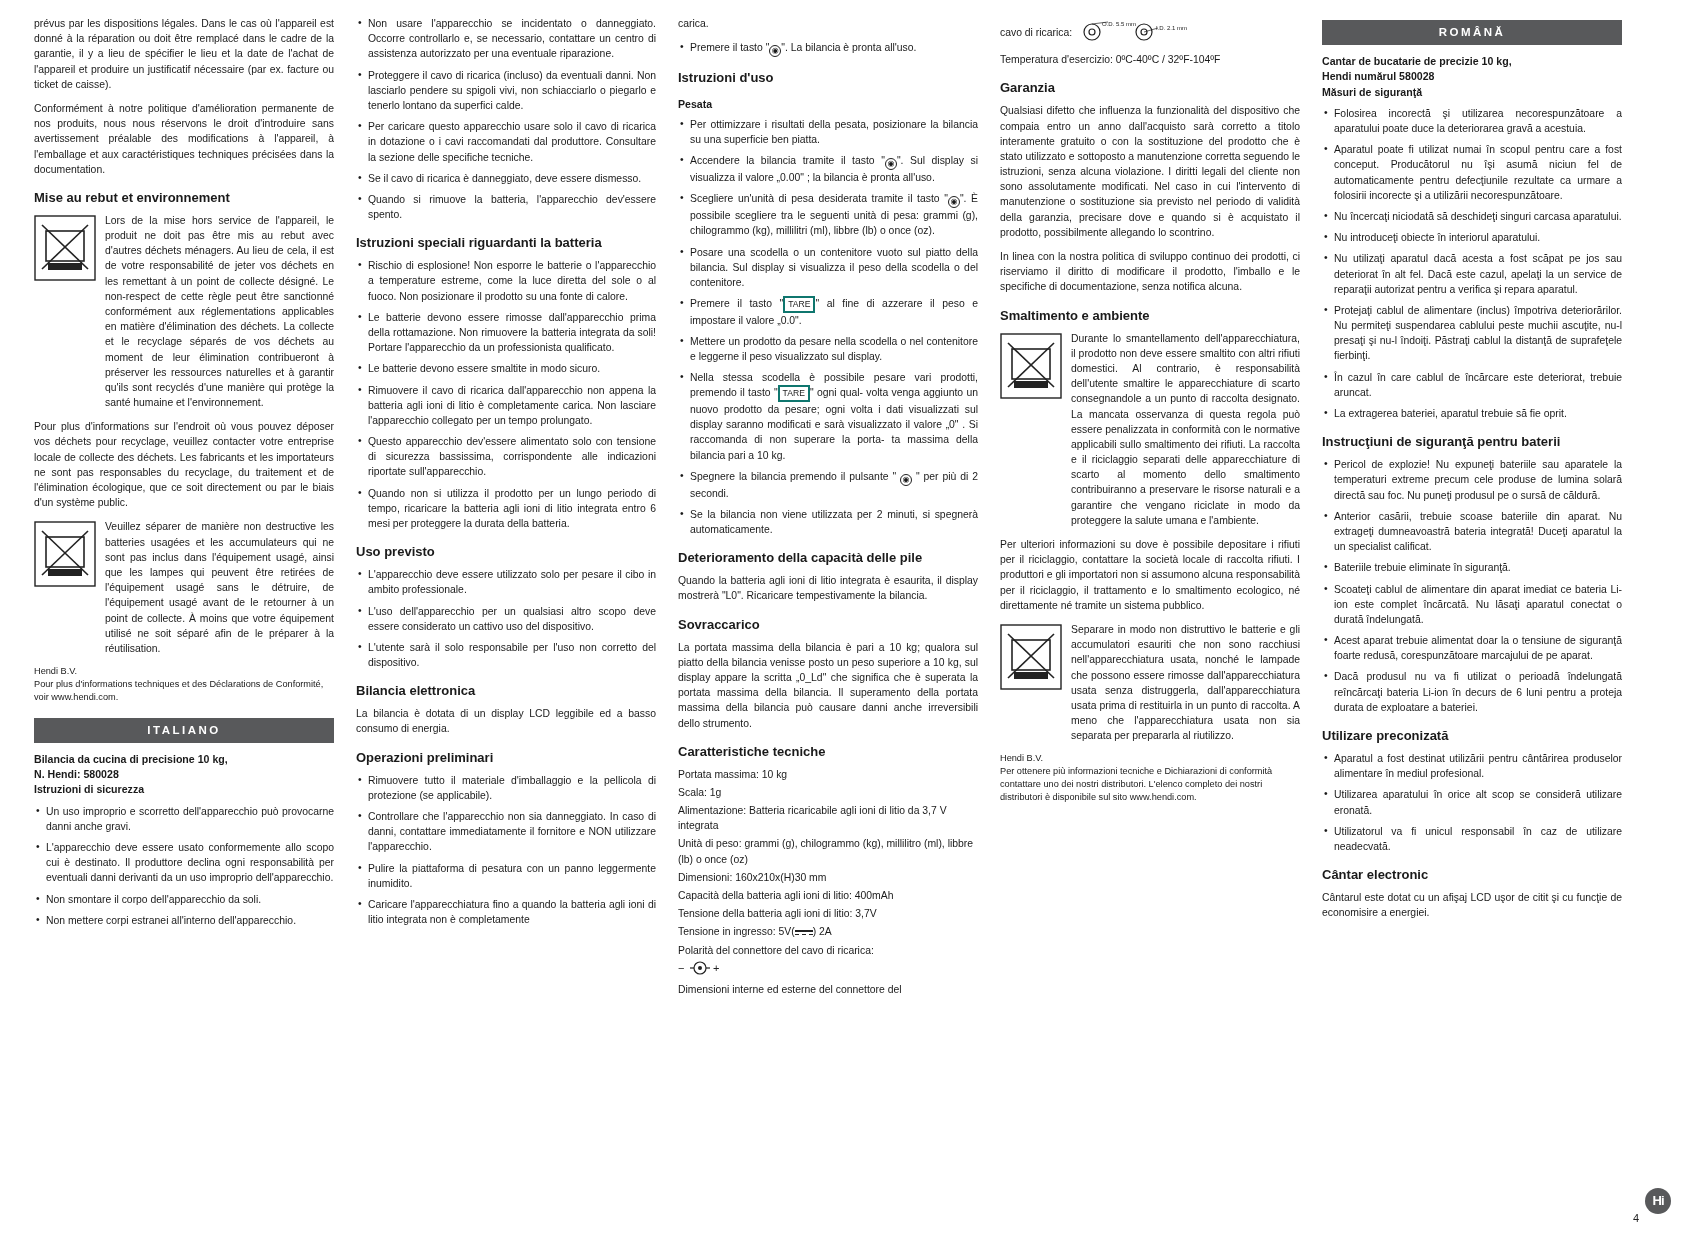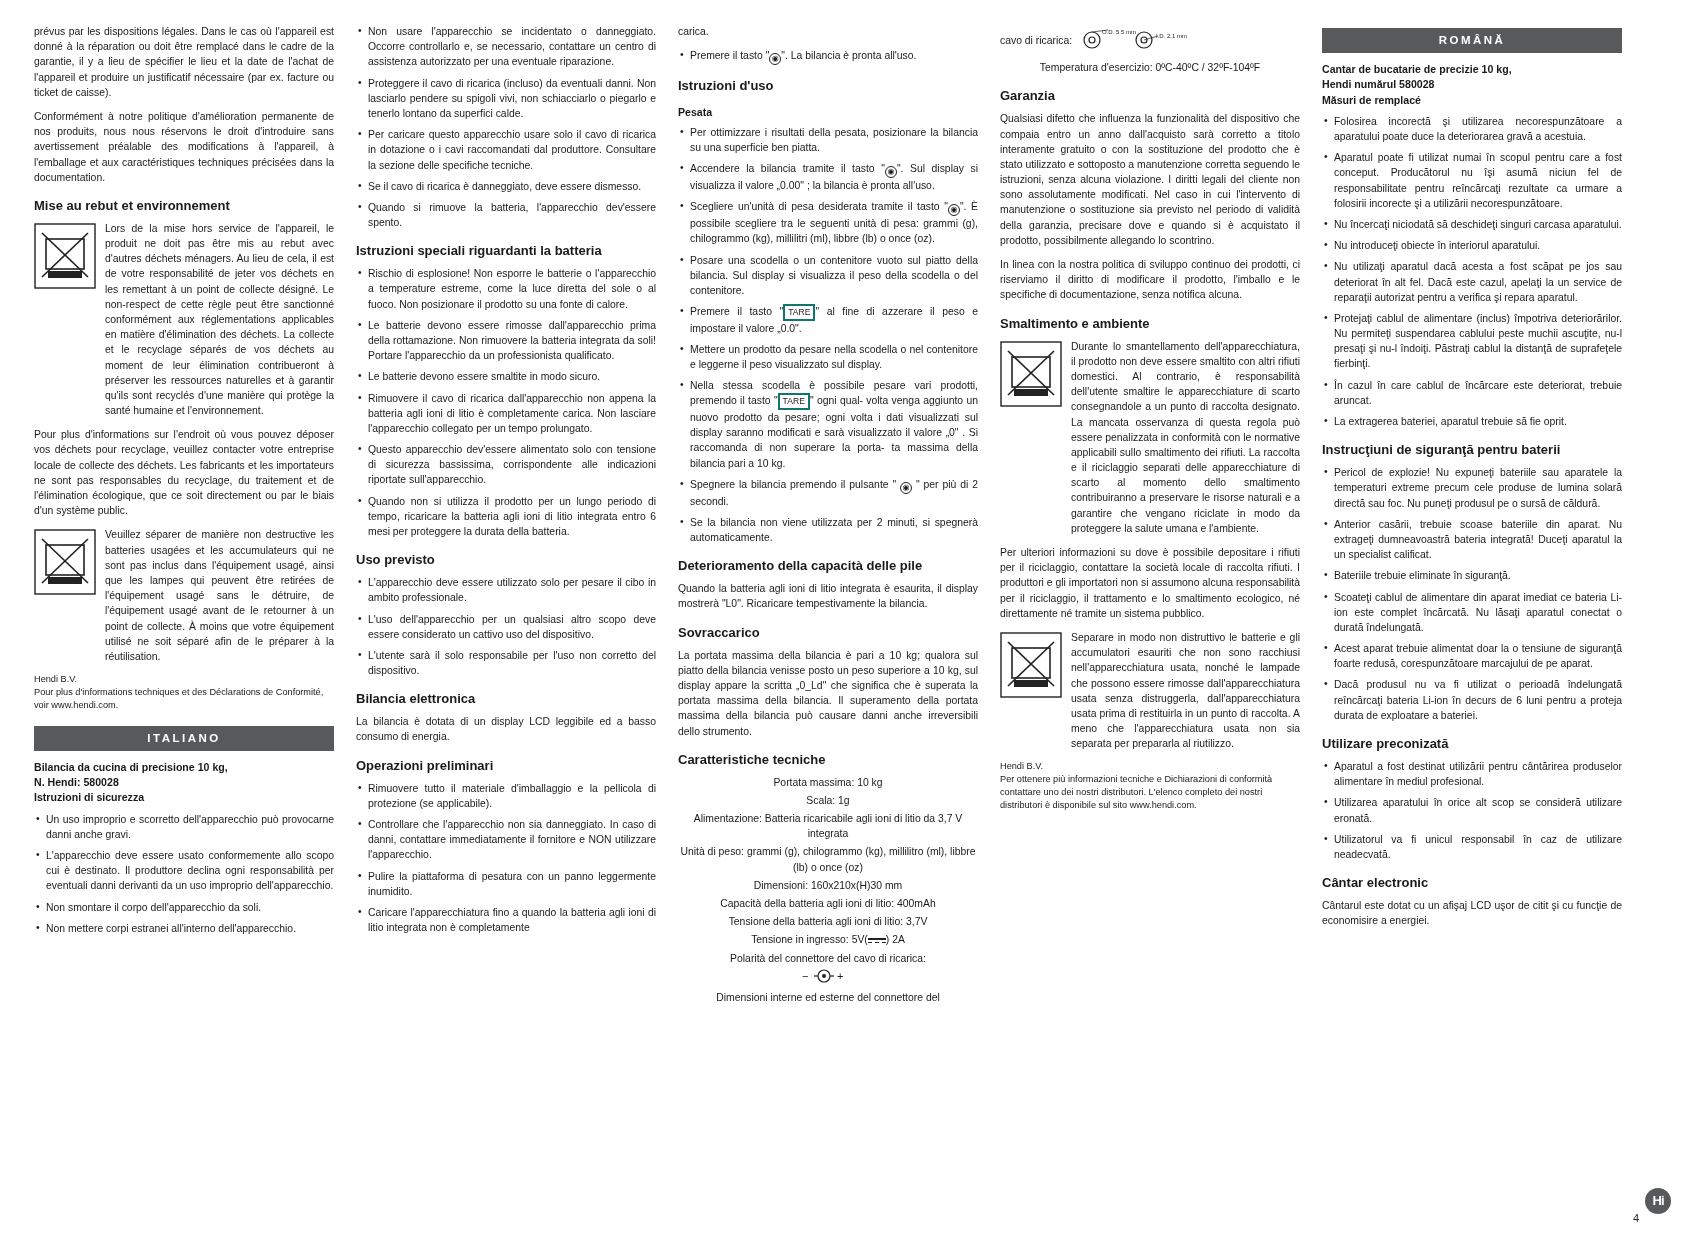--- a/index.html
+++ b/index.html
@@ -9,21 +9,21 @@
     height: 1240px;
     background: #ffffff;
     font-family: "Liberation Sans", sans-serif;
     color: #1a1a1a;
     overflow: hidden;
   }
   .page {
     position: relative;
     width: 1683px;
     height: 1240px;
-    padding: 24px 34px 10px 34px;
+    padding: 16px 34px 10px 34px;
   }
   .cols {
     display: flex;
     gap: 22px;
     height: 1180px;
   }
   .col {
     width: 300px;
     font-size: 10.4px;
     line-height: 1.46;
@@ -83,21 +83,21 @@
   .wee {
     flex: 0 0 auto;
     width: 62px;
     height: 66px;
     position: relative;
     margin-top: 2px;
   }
   .wee svg { display:block; }
   .icon-para p { margin: 0; flex: 1; }
   .flow-text { text-align: justify; }
-  .spec-line { margin: 0 0 3px 0; text-align: center; }
+  .spec-line { margin: 0 0 3px 0; text-align: left; }
   .footer-num {
     position: absolute;
     right: 44px;
     bottom: 16px;
     font-size: 11px;
     color:#222;
   }
   .footer-logo {
     position: absolute;
     right: 34px;
@@ -365,26 +365,26 @@
         <div>Per ottenere più informazioni tecniche e Dichiarazioni di conformità contattare uno dei nostri distributori. L'elenco completo dei nostri distributori è disponibile sul sito www.hendi.com.</div>
       </div>
     </div>
 
     <div class="col">
       <div class="langbar first">ROMÂNĂ</div>
 
       <div class="title-block">
         <div>Cantar de bucatarie de precizie 10 kg,</div>
         <div>Hendi numărul 580028</div>
-        <div>Măsuri de remplacé</div>
+        <div>Măsuri de siguranţă</div>
       </div>
 
       <ul>
         <li>Folosirea incorectă şi utilizarea necorespunzătoare a aparatului poate duce la deteriorarea gravă a acestuia.</li>
-        <li>Aparatul poate fi utilizat numai în scopul pentru care a fost conceput. Producătorul nu îşi asumă niciun fel de responsabilitate pentru reîncărcaţi rezultate ca urmare a folosirii incorecte şi a utilizării necorespunzătoare.</li>
+        <li>Aparatul poate fi utilizat numai în scopul pentru care a fost conceput. Producătorul nu îşi asumă niciun fel de automaticamente pentru defecţiunile rezultate ca urmare a folosirii incorecte şi a utilizării necorespunzătoare.</li>
         <li>Nu încercaţi niciodată să deschideţi singuri carcasa aparatului.</li>
         <li>Nu introduceţi obiecte în interiorul aparatului.</li>
         <li>Nu utilizaţi aparatul dacă acesta a fost scăpat pe jos sau deteriorat în alt fel. Dacă este cazul, apelaţi la un service de reparaţii autorizat pentru a verifica şi repara aparatul.</li>
         <li>Protejaţi cablul de alimentare (inclus) împotriva deteriorărilor. Nu permiteţi suspendarea cablului peste muchii ascuţite, nu-l presaţi şi nu-l îndoiţi. Păstraţi cablul la distanţă de suprafeţele fierbinţi.</li>
         <li>În cazul în care cablul de încărcare este deteriorat, trebuie aruncat.</li>
         <li>La extragerea bateriei, aparatul trebuie să fie oprit.</li>
       </ul>
 
       <h2 class="section">Instrucţiuni de siguranţă pentru baterii</h2>
       <ul>

